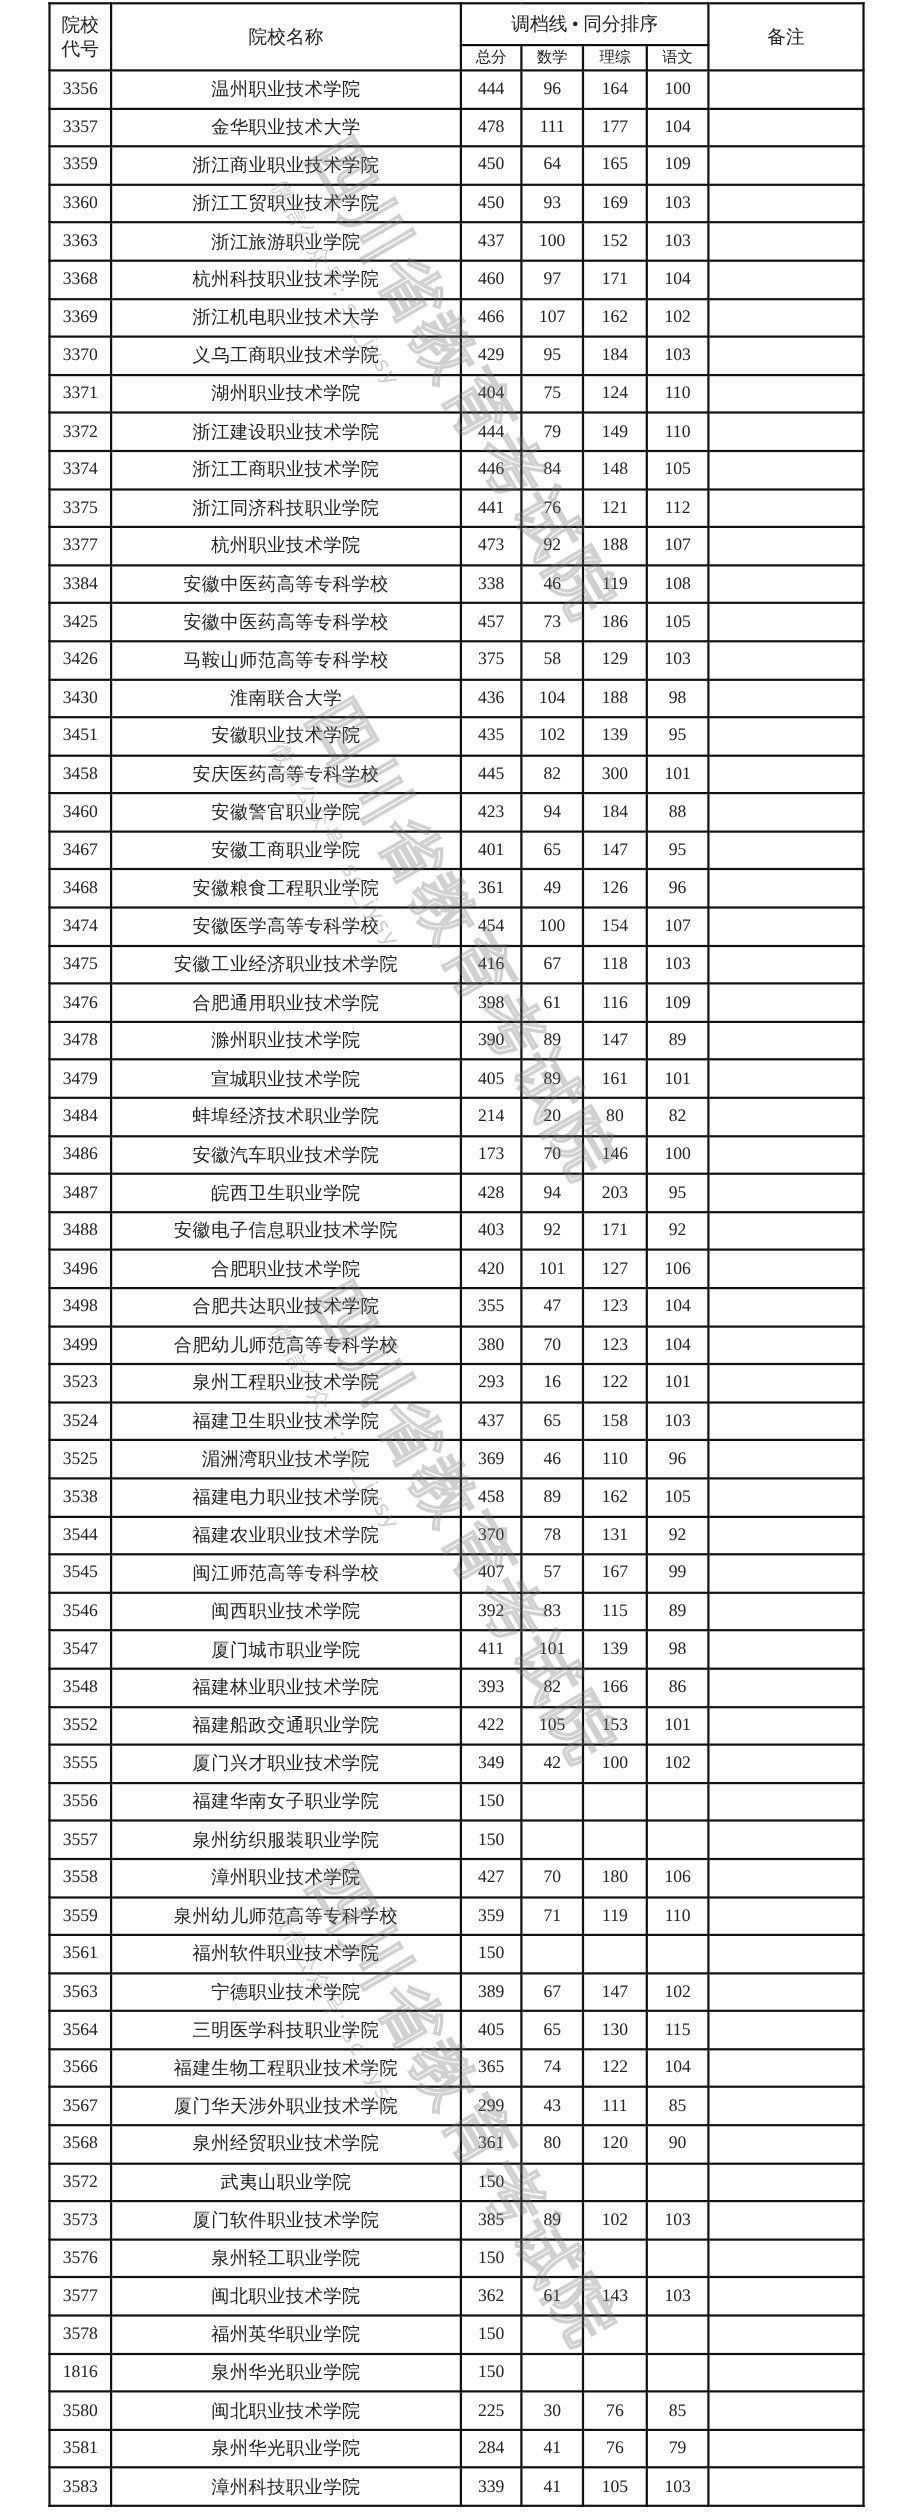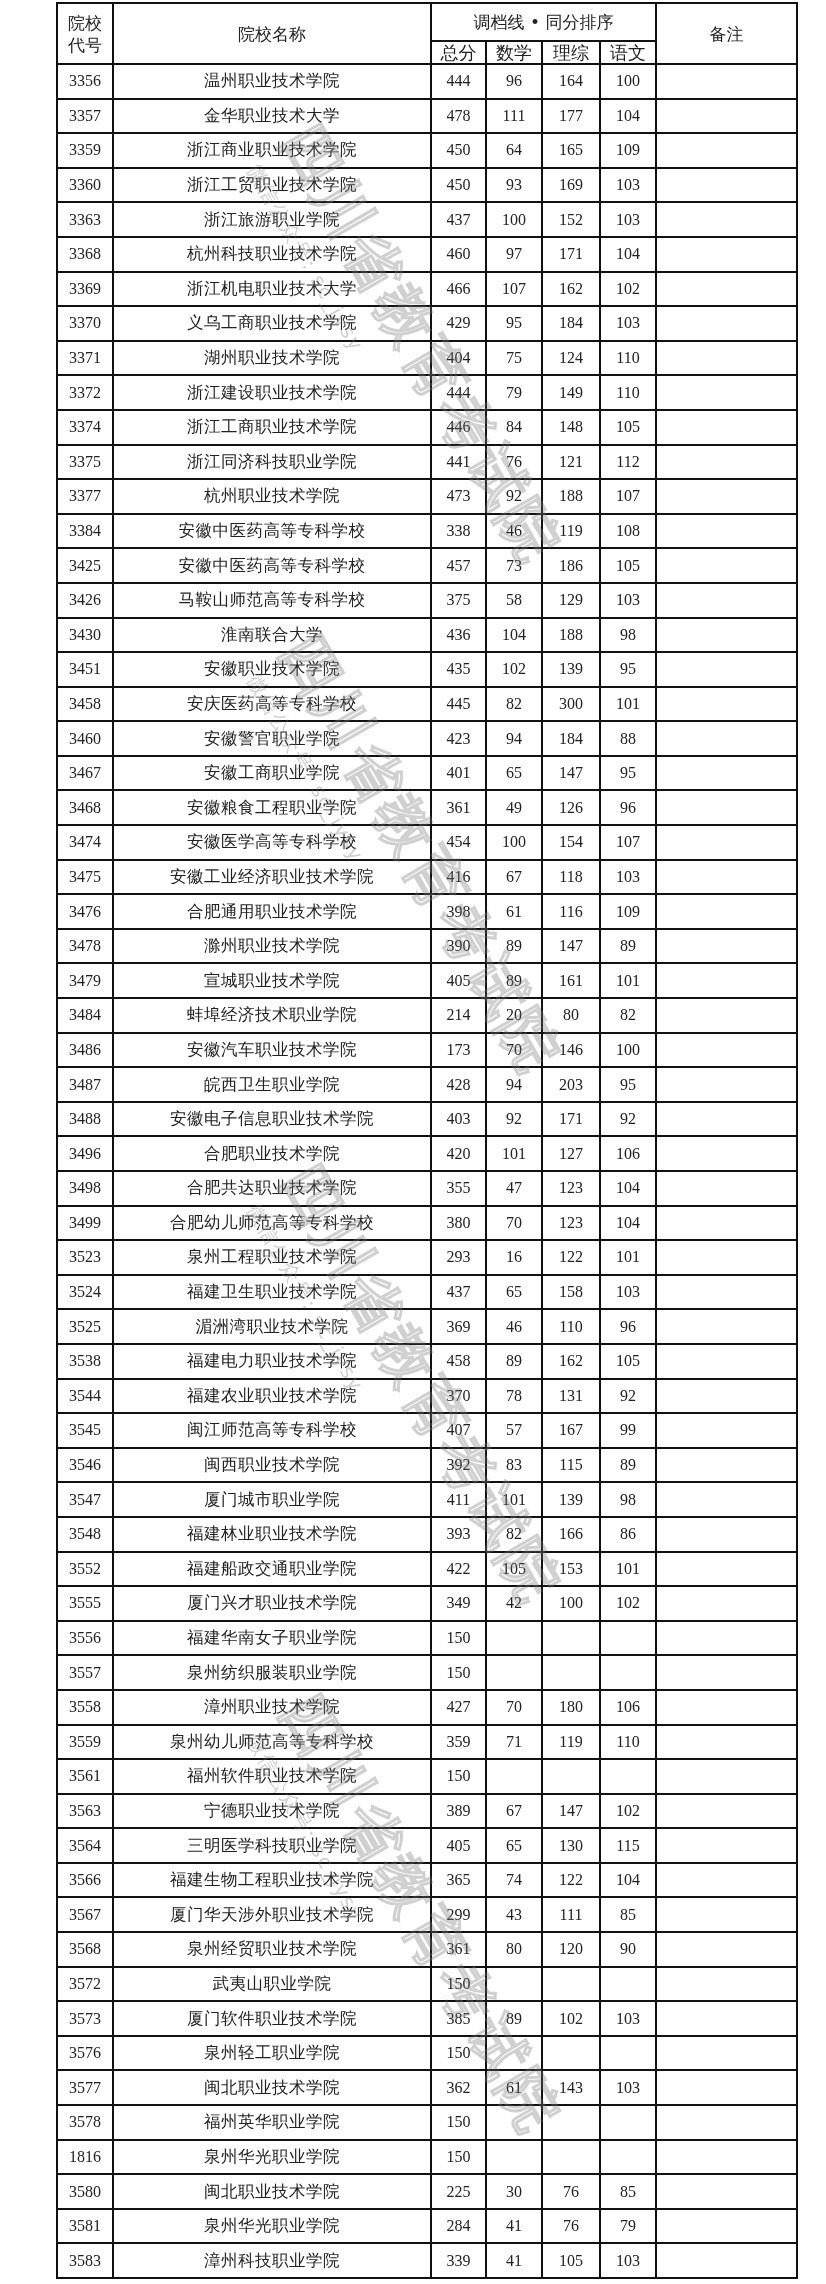--- a/index.html
+++ b/index.html
@@ -10,21 +10,21 @@
   body {
     width: 826px;
     height: 2284px;
     position: relative;
     overflow: hidden;
     font-family: "DejaVu Serif", "Liberation Serif", serif;
     color: #1a1a1a;
   }
   .table-wrap {
     position: absolute;
-    left: 56px;
+    left: 44px;
     top: 2px;
     width: 700px;
   }
   table {
     border-collapse: collapse;
     width: 740px;
     table-layout: fixed;
   }
   th, td {
     border: 2px solid #111;
@@ -46,22 +46,22 @@
     font-family: "Liberation Serif", "DejaVu Serif", serif;
     color: #222;
   }
   td.name {
     font-family: "DejaVu Sans", sans-serif;
     font-size: 16.5px;
     letter-spacing: 0.5px;
   }
   td.code { font-size: 16px; }
   th.h-code { line-height: 22px; font-size: 17px; }
-  th.group { height: 36px; }
-  th.sub { height: 21px; font-size: 18px; line-height: 19px; }
+  th.group { height: 36px; font-family: Liberation Serif, serif; }
+  th.sub { height: 21px; font-size: 14px; line-height: 19px; }
 
   .watermark {
     position: absolute;
     pointer-events: none;
     transform-origin: left top;
     transform: rotate(60deg);
     white-space: nowrap;
     z-index: 5;
   }
   .wm-big {

